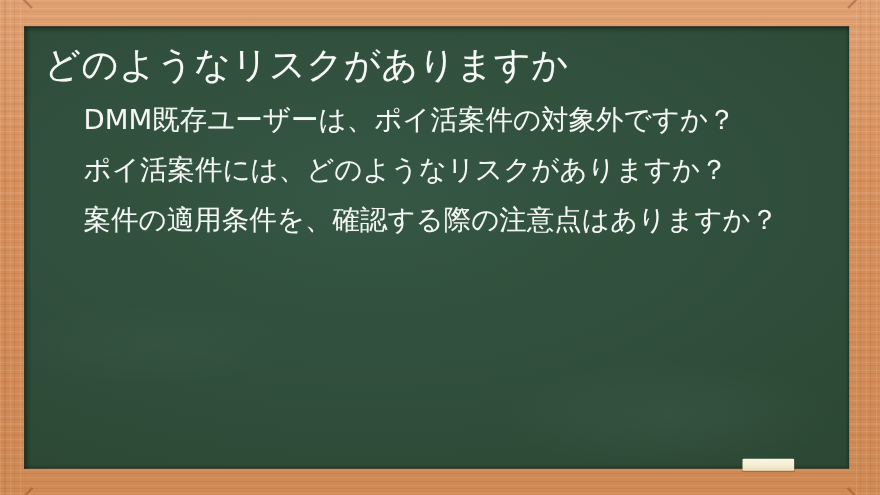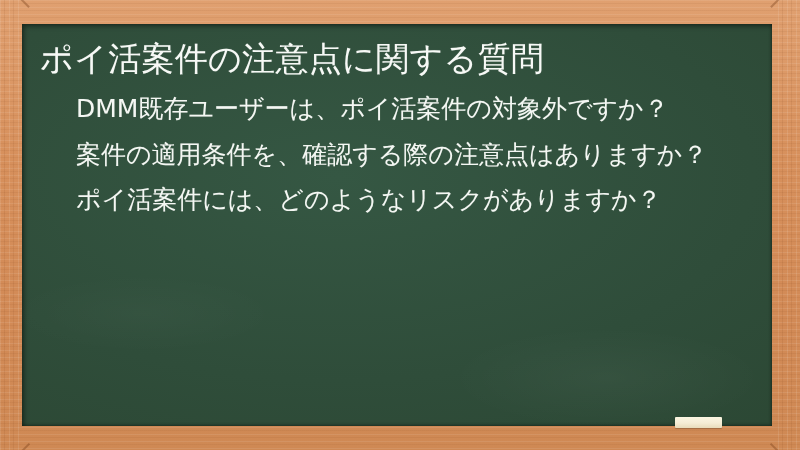--- a/index.html
+++ b/index.html
@@ -154,26 +154,26 @@
   <span class="rail-grain left"></span>
   <span class="rail-grain right"></span>
   <span class="miter tl"></span>
   <span class="miter tr"></span>
   <span class="miter bl"></span>
   <span class="miter br"></span>
 
   <div class="board-surface">
     <div class="board-inner">
 
-      <h1 class="board-title">ポイ活案件の注意点に関する質問</h1>
+      <h1 class="board-title">どのようなリスクがありますか</h1>
 
       <ul class="question-list">
         <li class="question-item">DMM既存ユーザーは、ポイ活案件の対象外ですか？</li>
+        <li class="question-item">ポイ活案件には、どのようなリスクがありますか？</li>
         <li class="question-item">案件の適用条件を、確認する際の注意点はありますか？</li>
-        <li class="question-item">ポイ活案件には、どのようなリスクがありますか？</li>
       </ul>
 
     </div>
   </div>
 
   <div class="chalk-stick"></div>
 
 </div>
 
 </body></html>

